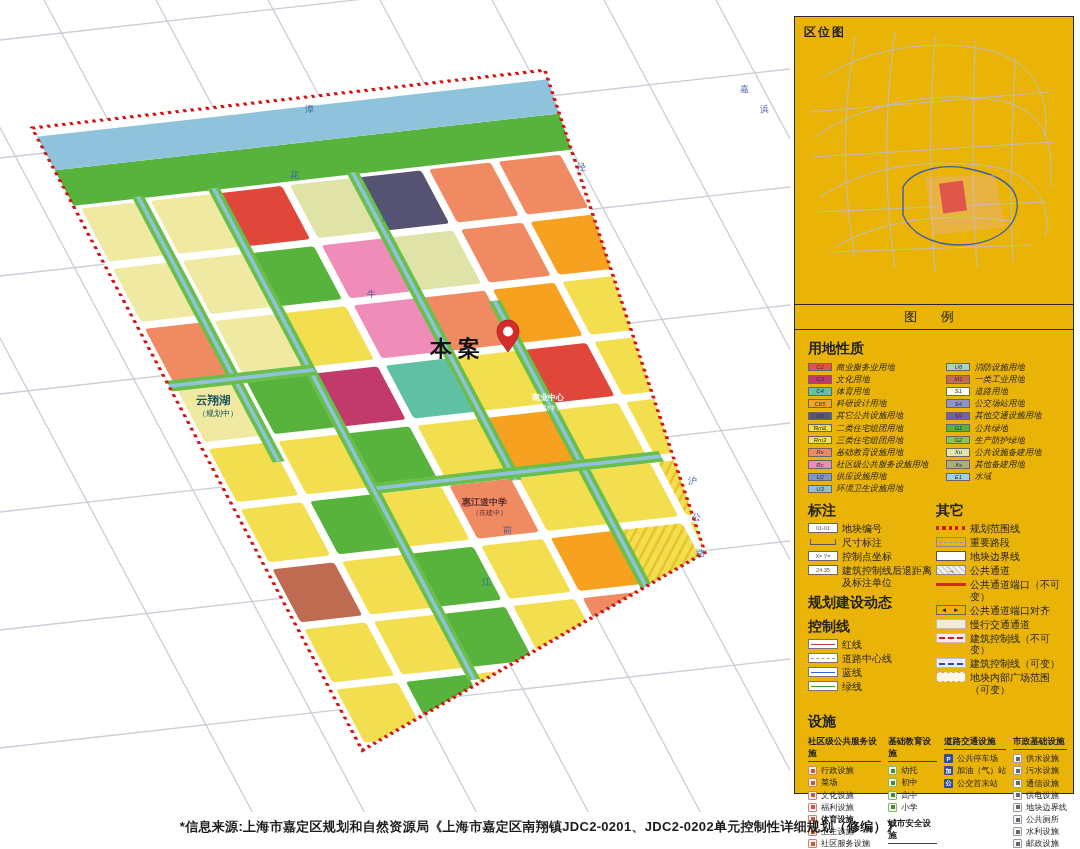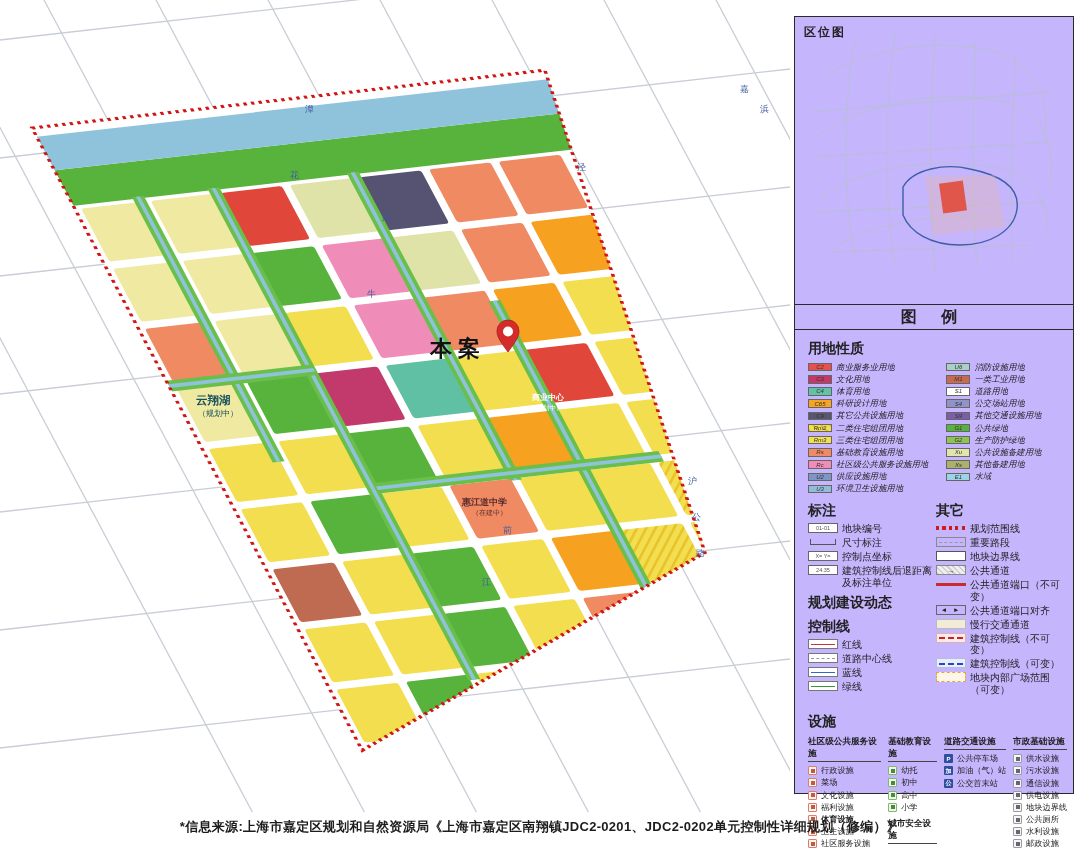--- a/index.html
+++ b/index.html
@@ -3,25 +3,25 @@
 <meta charset="utf-8">
 <style>
   html,body{margin:0;padding:0;}
   body{width:1080px;height:849px;position:relative;overflow:hidden;background:#ffffff;
        font-family:"Liberation Sans","DejaVu Sans",sans-serif;color:#222;}
   
   #map-wrap{position:absolute;left:0;top:0;width:790px;height:812px;}
   #map-svg{width:100%;height:100%;}
   
   .right-panel{position:absolute;left:794px;top:16px;width:280px;height:778px;
-               border:1.5px solid #2a2a2a;background:#c4b5fd;box-sizing:border-box;}
+               border:1.5px solid #2a2a2a;background:#eab308;box-sizing:border-box;}
   .loc-box{position:relative;height:287px;border-bottom:1.5px solid #2a2a2a;overflow:hidden;}
   .loc-title{position:absolute;left:9px;top:7px;font-size:12px;font-weight:bold;letter-spacing:2px;}
   .legend-header{height:24px;border-bottom:1.5px solid #2a2a2a;display:flex;align-items:center;
-                 justify-content:center;font-size:16px;font-weight:bold;letter-spacing:10px;}
+                 justify-content:center;font-size:13px;font-weight:normal;letter-spacing:10px;}
   .legend-body{padding:8px 6px 4px 13px;}
   .sec-title{font-size:14px;font-weight:bold;margin:2px 0 3px 0;}
   .sub-title{font-size:8.6px;font-weight:bold;border-bottom:1px solid #444;display:inline-block;
              margin:2px 0 3px 0;padding-bottom:1px;}
   
   .lu-cols{display:flex;}
   .lu-col{display:flex;flex-direction:column;}
   .lu-col.left{width:140px;}
   .lu-col.right{width:122px;}
   .lu-row{display:flex;align-items:center;height:12.2px;font-style:italic;}

